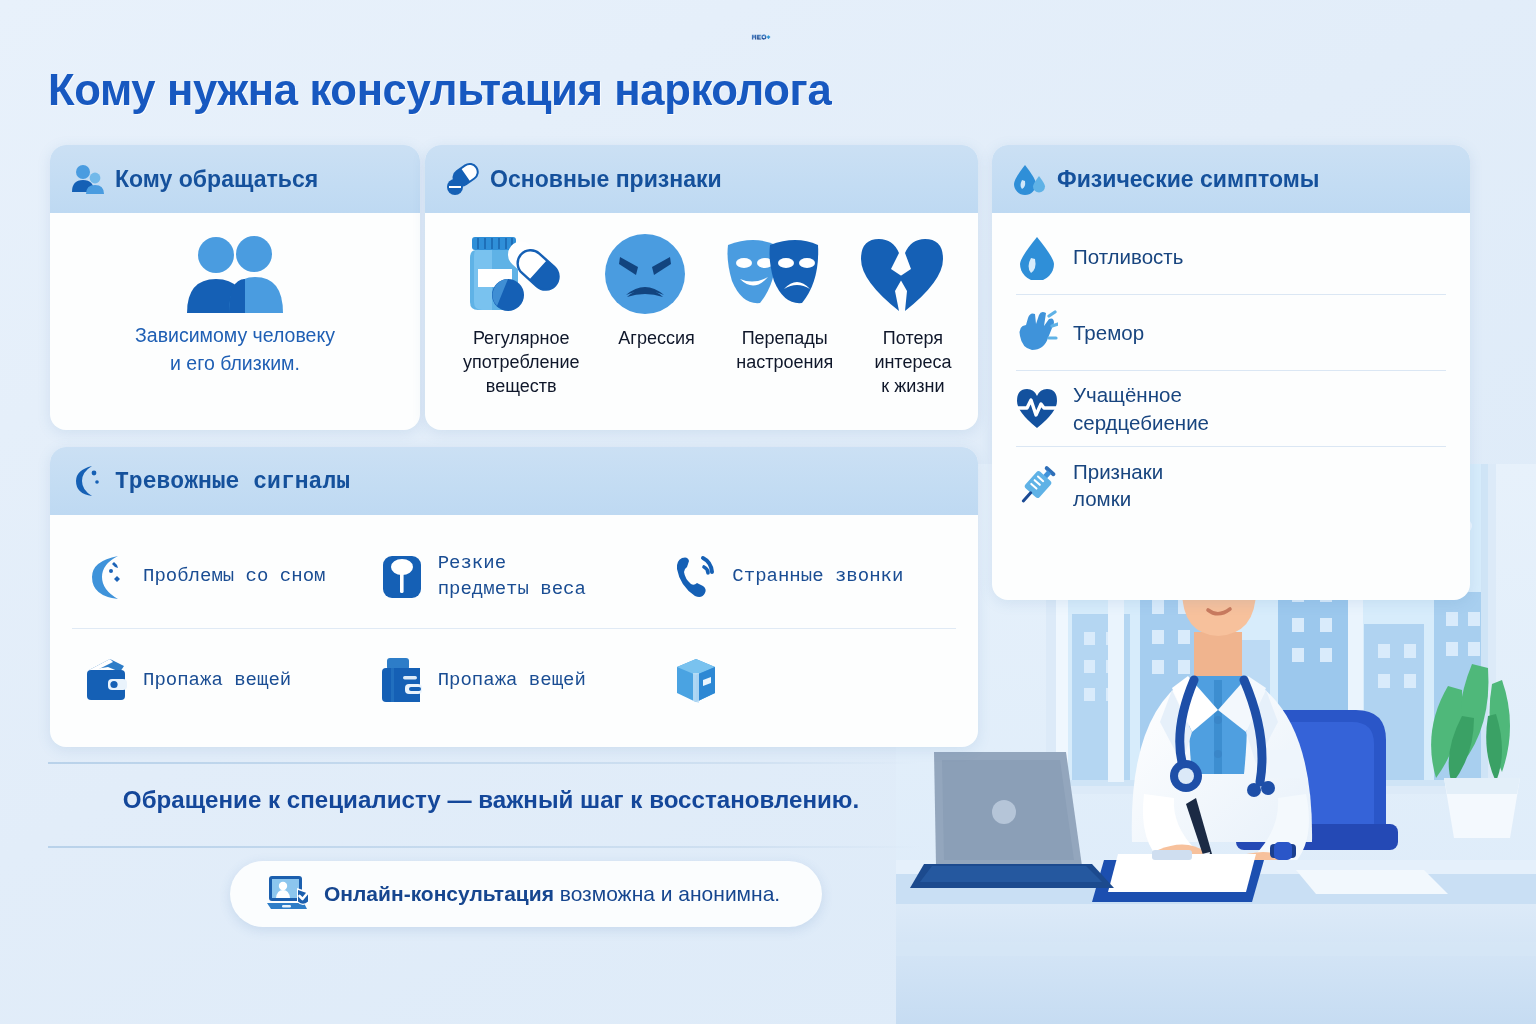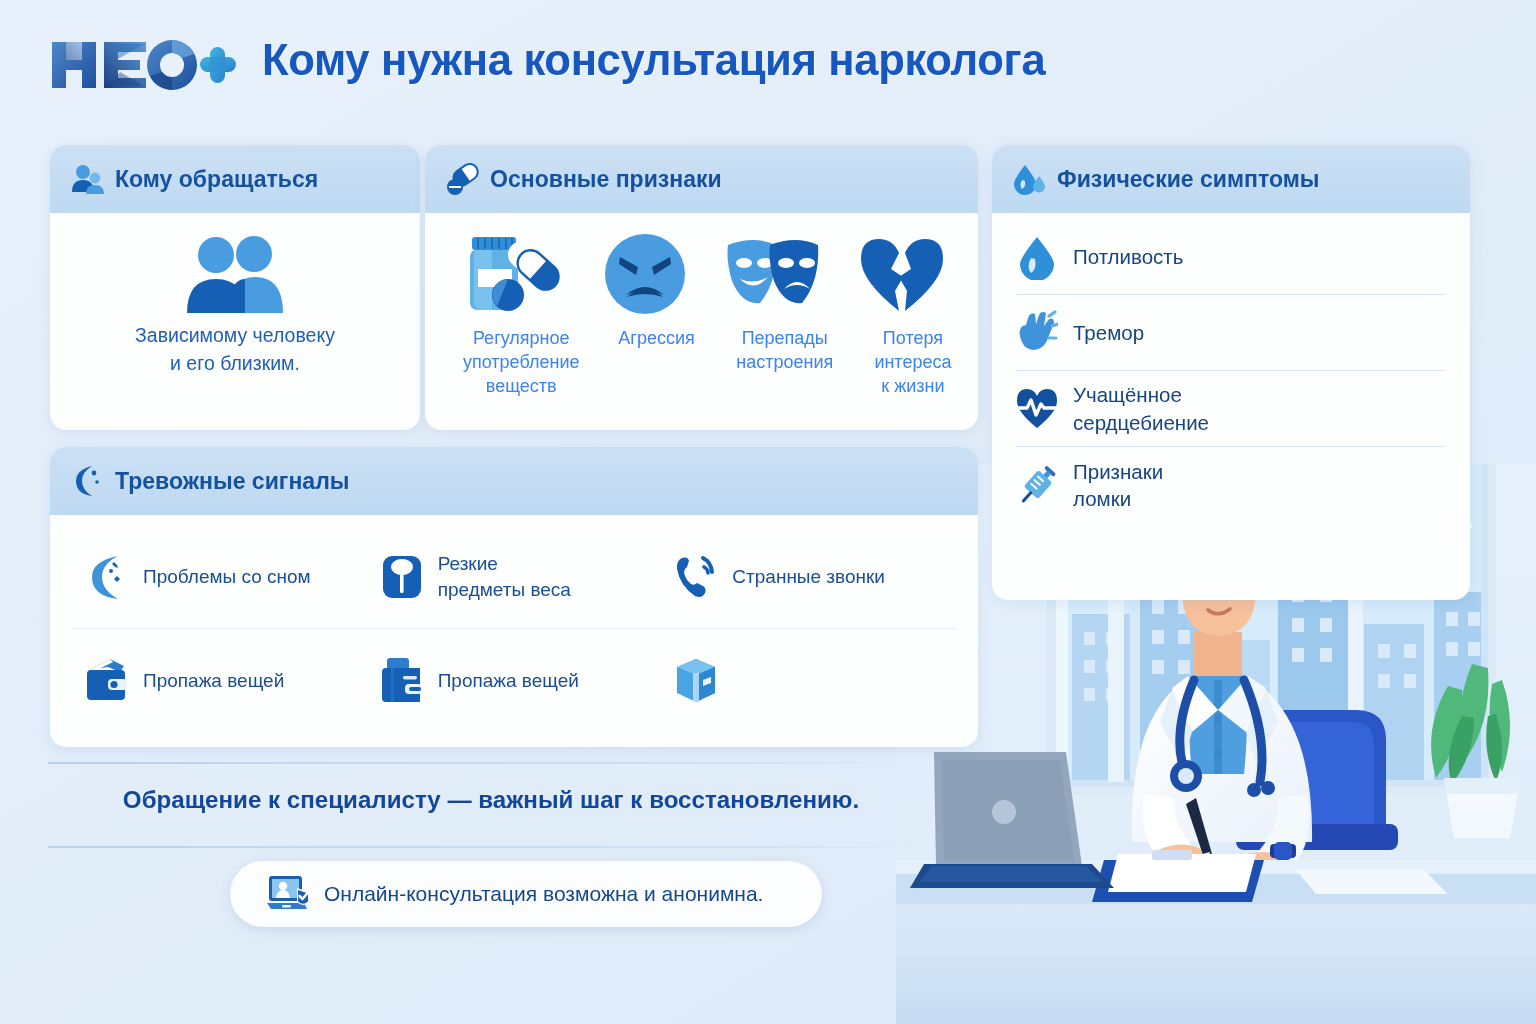--- a/index.html
+++ b/index.html
@@ -10,21 +10,21 @@
     background: linear-gradient(150deg, #e8f1fb 0%, #e2edf9 45%, #dceaf8 100%);
     overflow: hidden;
     position: relative;
   }
   #stage { position: absolute; inset: 0; }
 
   
   .illus { position: absolute; right: 0; bottom: 0; width: 640px; height: 560px; }
 
   
-  .header { position: absolute; left: 48px; top: 34px; height: 82px; display: flex; align-items: flex-start; gap: 24px; }
+  .header { position: absolute; left: 48px; top: 34px; height: 82px; display: flex; align-items: flex-end; gap: 24px; flex-direction: column; }
   .logo { width: 190px; height: 60px; }
   .page-title {
     font-size: 45px; font-weight: bold; color: #1758c0;
     letter-spacing: -0.4px; white-space: nowrap;
     text-shadow: 1px 1px 0 rgba(255,255,255,.75);
     transform: scaleX(.97); transform-origin: left center;
   }
 
   
   .card {
@@ -47,32 +47,32 @@
   #card1 { left: 50px; top: 145px; width: 370px; height: 285px; }
   #card1 .card-body { padding-top: 16px; text-align: center; }
   .c1-ico { width: 136px; height: 78px; margin: 6px auto 8px; display: block; }
   .c1-txt { font-size: 19.5px; color: #1f5fb4; line-height: 1.45; }
 
   
   #card2 { left: 425px; top: 145px; width: 553px; height: 285px; }
   #card2 .card-body { display: flex; padding: 18px 14px 0; gap: 2px; }
   .sign { flex: 1; text-align: center; }
   .sign svg { display: block; margin: 0 auto 10px; }
-  .sign .lbl { font-size: 18px; color: #3b82f6; line-height: 1.33; margin-left: 24px; }
+  .sign .lbl { font-size: 18px; color: #0f172a; line-height: 1.33; margin-left: 24px; }
 
   
   #card3 { left: 992px; top: 145px; width: 478px; height: 455px; }
   #card3 .card-body { padding: 6px 24px 0; }
   .sym { display: flex; align-items: center; gap: 15px; min-height: 76px; border-bottom: 1.5px solid #dbe7f4; }
   .sym:last-child { border-bottom: none; }
   .sym .si { width: 42px; height: 46px; flex: 0 0 42px; }
   .sym .sl { font-size: 20.5px; color: #18457f; line-height: 1.32; }
 
   
-  #card4 { left: 50px; top: 447px; width: 928px; height: 300px; }
+  #card4 { left: 50px; top: 447px; width: 928px; height: 300px; font-family: Liberation Mono, monospace; }
   #card4 .card-body { padding: 10px 22px 0; }
   .sig-grid { display: grid; grid-template-columns: 1fr 1fr 1fr; }
   .sig {
     display: flex; align-items: center; gap: 13px;
     padding: 16px 10px 16px 12px; min-height: 104px;
   }
   .sig-grid > div:nth-child(-n+3) { border-bottom: 1.5px solid #e0eaf5; }
   .sig .gi { width: 46px; height: 50px; flex: 0 0 46px; }
   .sig .gl { font-size: 19px; color: #1a4d93; line-height: 1.35; }
 
@@ -87,21 +87,21 @@
 
   
   .pill {
     position: absolute; left: 230px; top: 861px; width: 592px; height: 66px;
     background: #fbfdfe; border-radius: 33px;
     box-shadow: 0 3px 12px rgba(70,120,180,.16);
     display: flex; align-items: center; gap: 14px; padding-left: 36px;
   }
   .pill .pi { width: 44px; height: 40px; flex: 0 0 44px; }
   .pill .ptxt { font-size: 21px; color: #16468f; white-space: nowrap; }
-  .pill .ptxt b { font-weight: normal; margin-top: 21px; }
+  .pill .ptxt b { font-weight: bold; margin-top: 21px; }
   .pill .ptxt span { font-weight: normal; margin-top: 12px; }
 </style>
 </head>
 <body>
 
 <div id="stage">
 
   <svg class="illus" viewBox="0 0 640 560" preserveAspectRatio="none" aria-hidden="true">
     <defs>
       <linearGradient id="wall" x1="0" y1="0" x2="0" y2="1">

